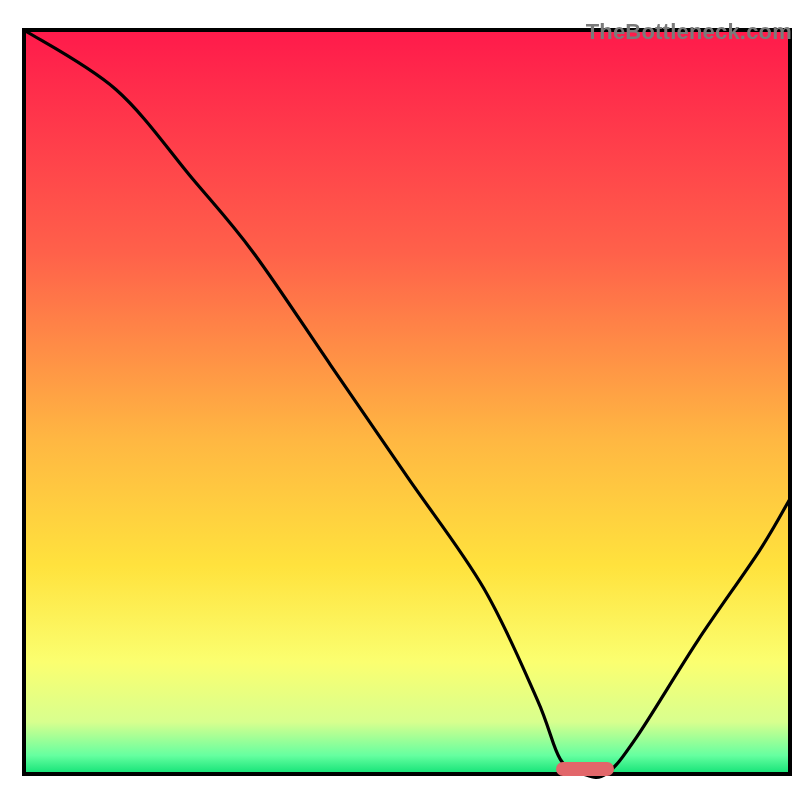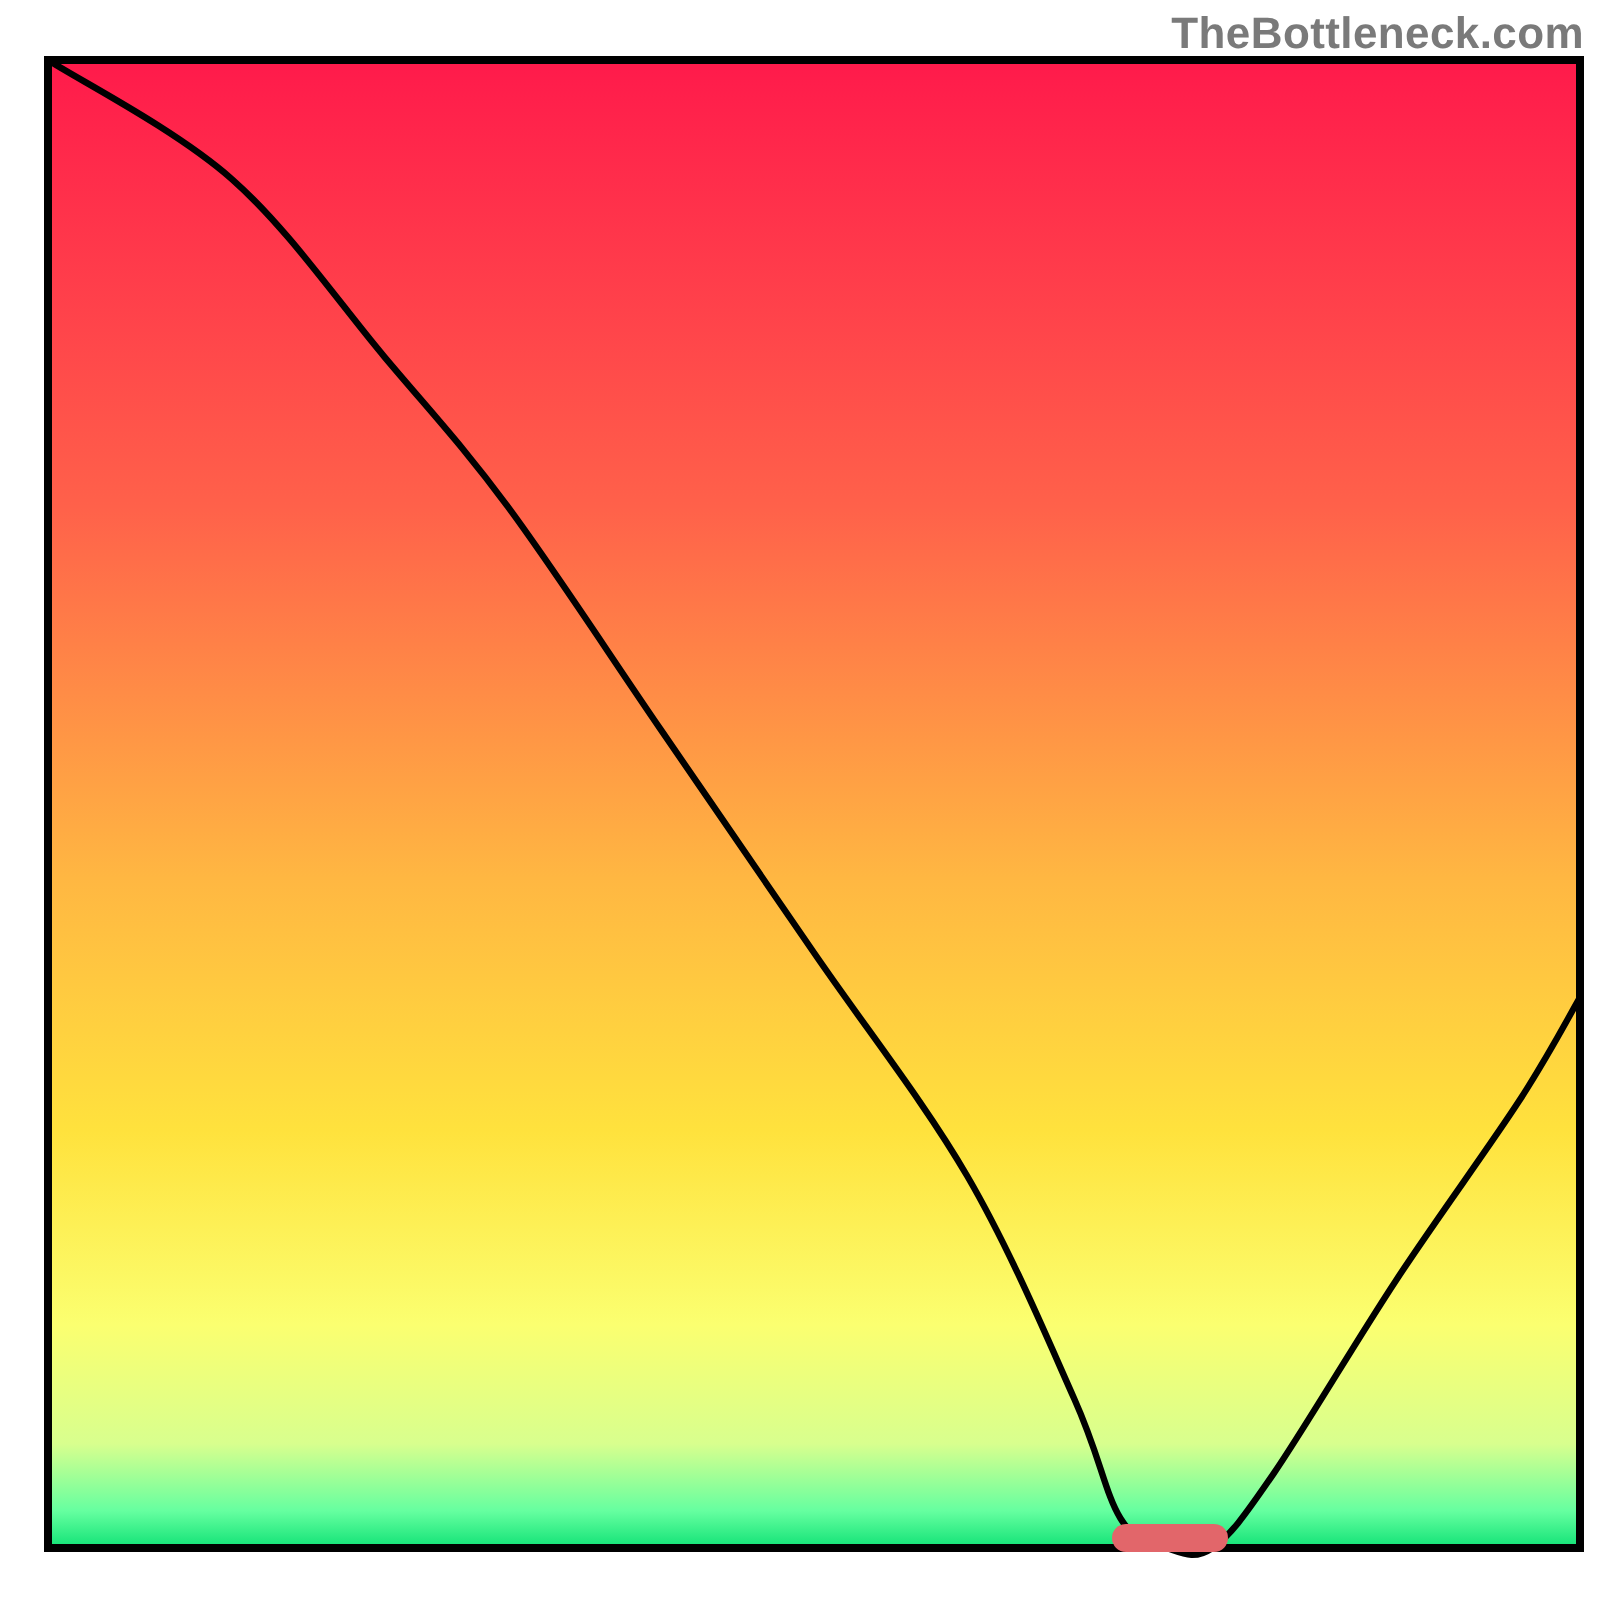--- a/index.html
+++ b/index.html
@@ -10,21 +10,21 @@
     background: #ffffff;
     font-family: Arial, Helvetica, sans-serif;
   }
   .stage {
     position: relative;
     width: 800px;
     height: 800px;
   }
   .watermark {
     position: absolute;
-    top: 4px;
+    top: 19px;
     right: 8px;
     font-size: 22px;
     font-weight: 600;
     color: #7a7a7a;
     letter-spacing: 0.2px;
   }
   svg {
     display: block;
   }
 </style>

